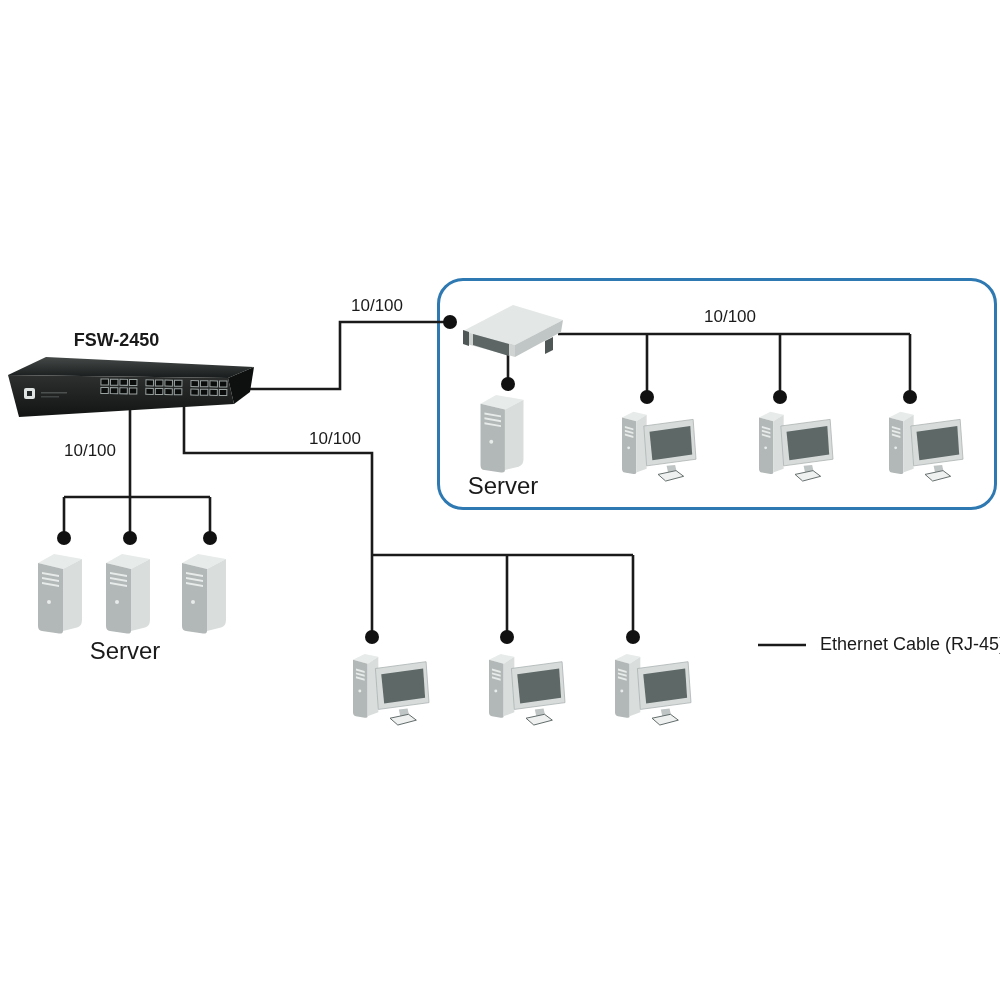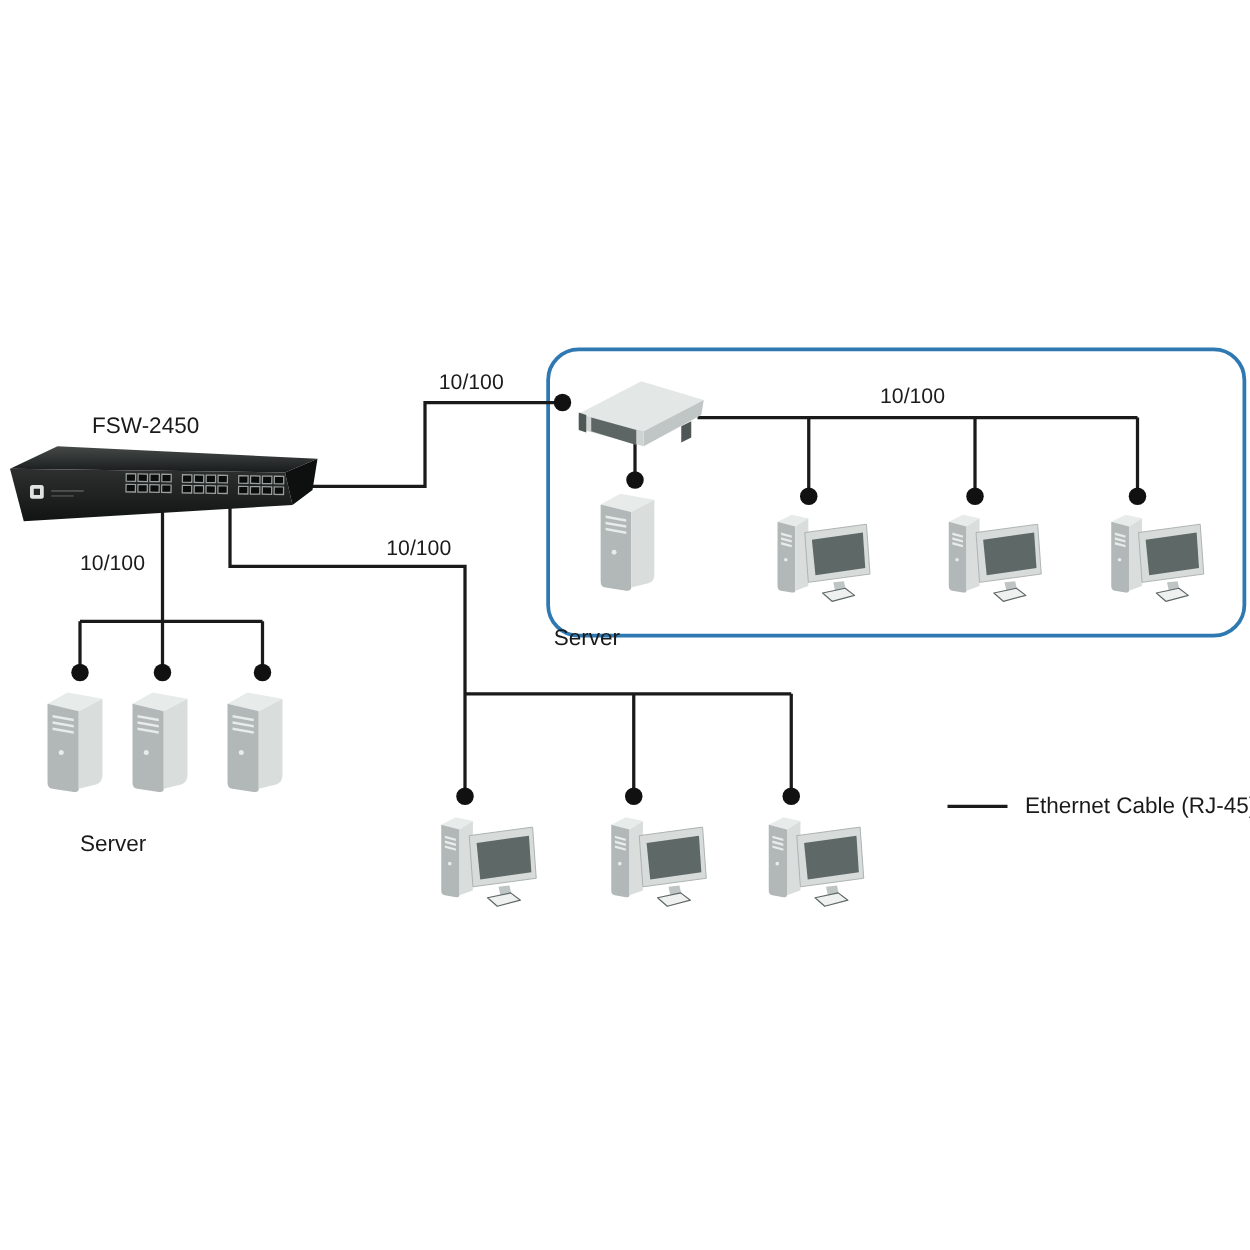--- a/index.html
+++ b/index.html
@@ -5,22 +5,22 @@
   :root{
     --cable:#1a1a1a; --connection-dot:#111111; --group-border:#2e79b2; --label-text:#1a1a1a;
   }
   html,body{margin:0;padding:0;}
   body{
     width:1000px;height:1000px;background:#ffffff;position:relative;overflow:hidden;
     font-family:"Liberation Sans", sans-serif;color:var(--label-text);
   }
   .abs{position:absolute;}
   .label{font-size:17px;line-height:19px;text-align:center;white-space:nowrap;}
-  .device-label{font-size:18px;line-height:20px;white-space:nowrap;margin-top:24px;}
-  .switch-label{font-size:18px;line-height:20px;font-weight:normal;text-align:center;white-space:nowrap;}
+  .device-label{font-size:24px;line-height:20px;text-align:center;white-space:nowrap;}
+  .switch-label{font-size:18px;line-height:20px;font-weight:bold;text-align:center;white-space:nowrap;}
   .legend-label{font-size:18px;line-height:20px;white-space:nowrap;}
   .group-box{
     left:437px;top:278px;width:554px;height:226px;
     border:3px solid var(--group-border);border-radius:26px;background:#ffffff;z-index:1;
   }
   .cable-layer{left:0;top:0;z-index:2;}
   .cable{stroke:var(--cable);stroke-width:2.6;fill:none;}
   .dot{fill:var(--connection-dot);stroke:none;}
   .device{z-index:3;}
   .txt{z-index:4;}

